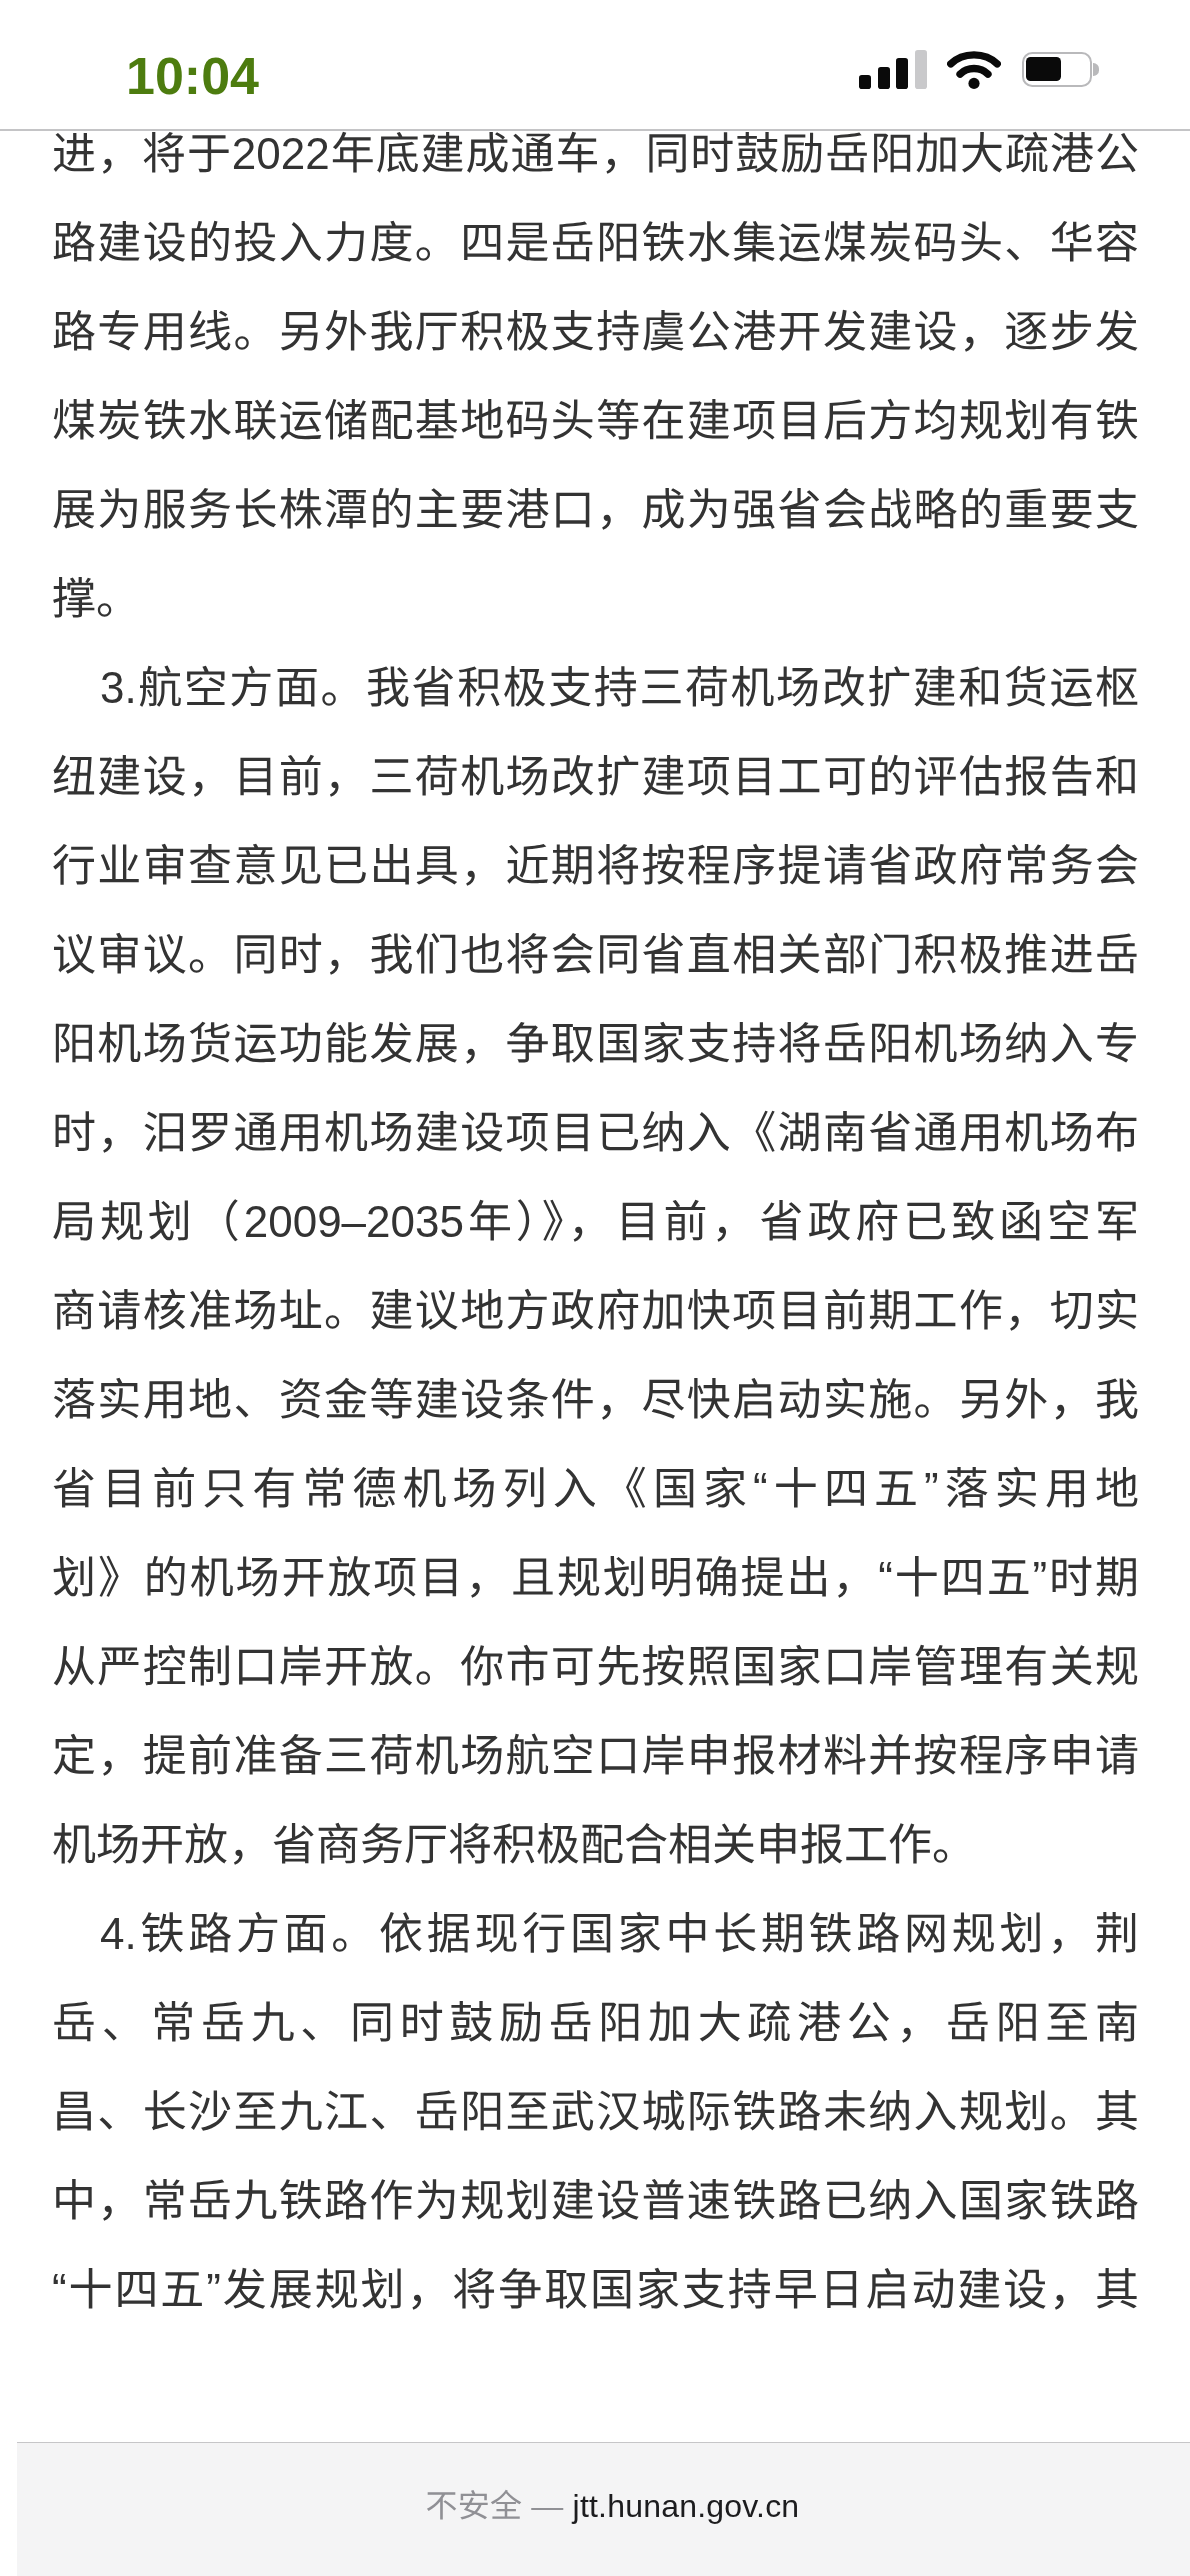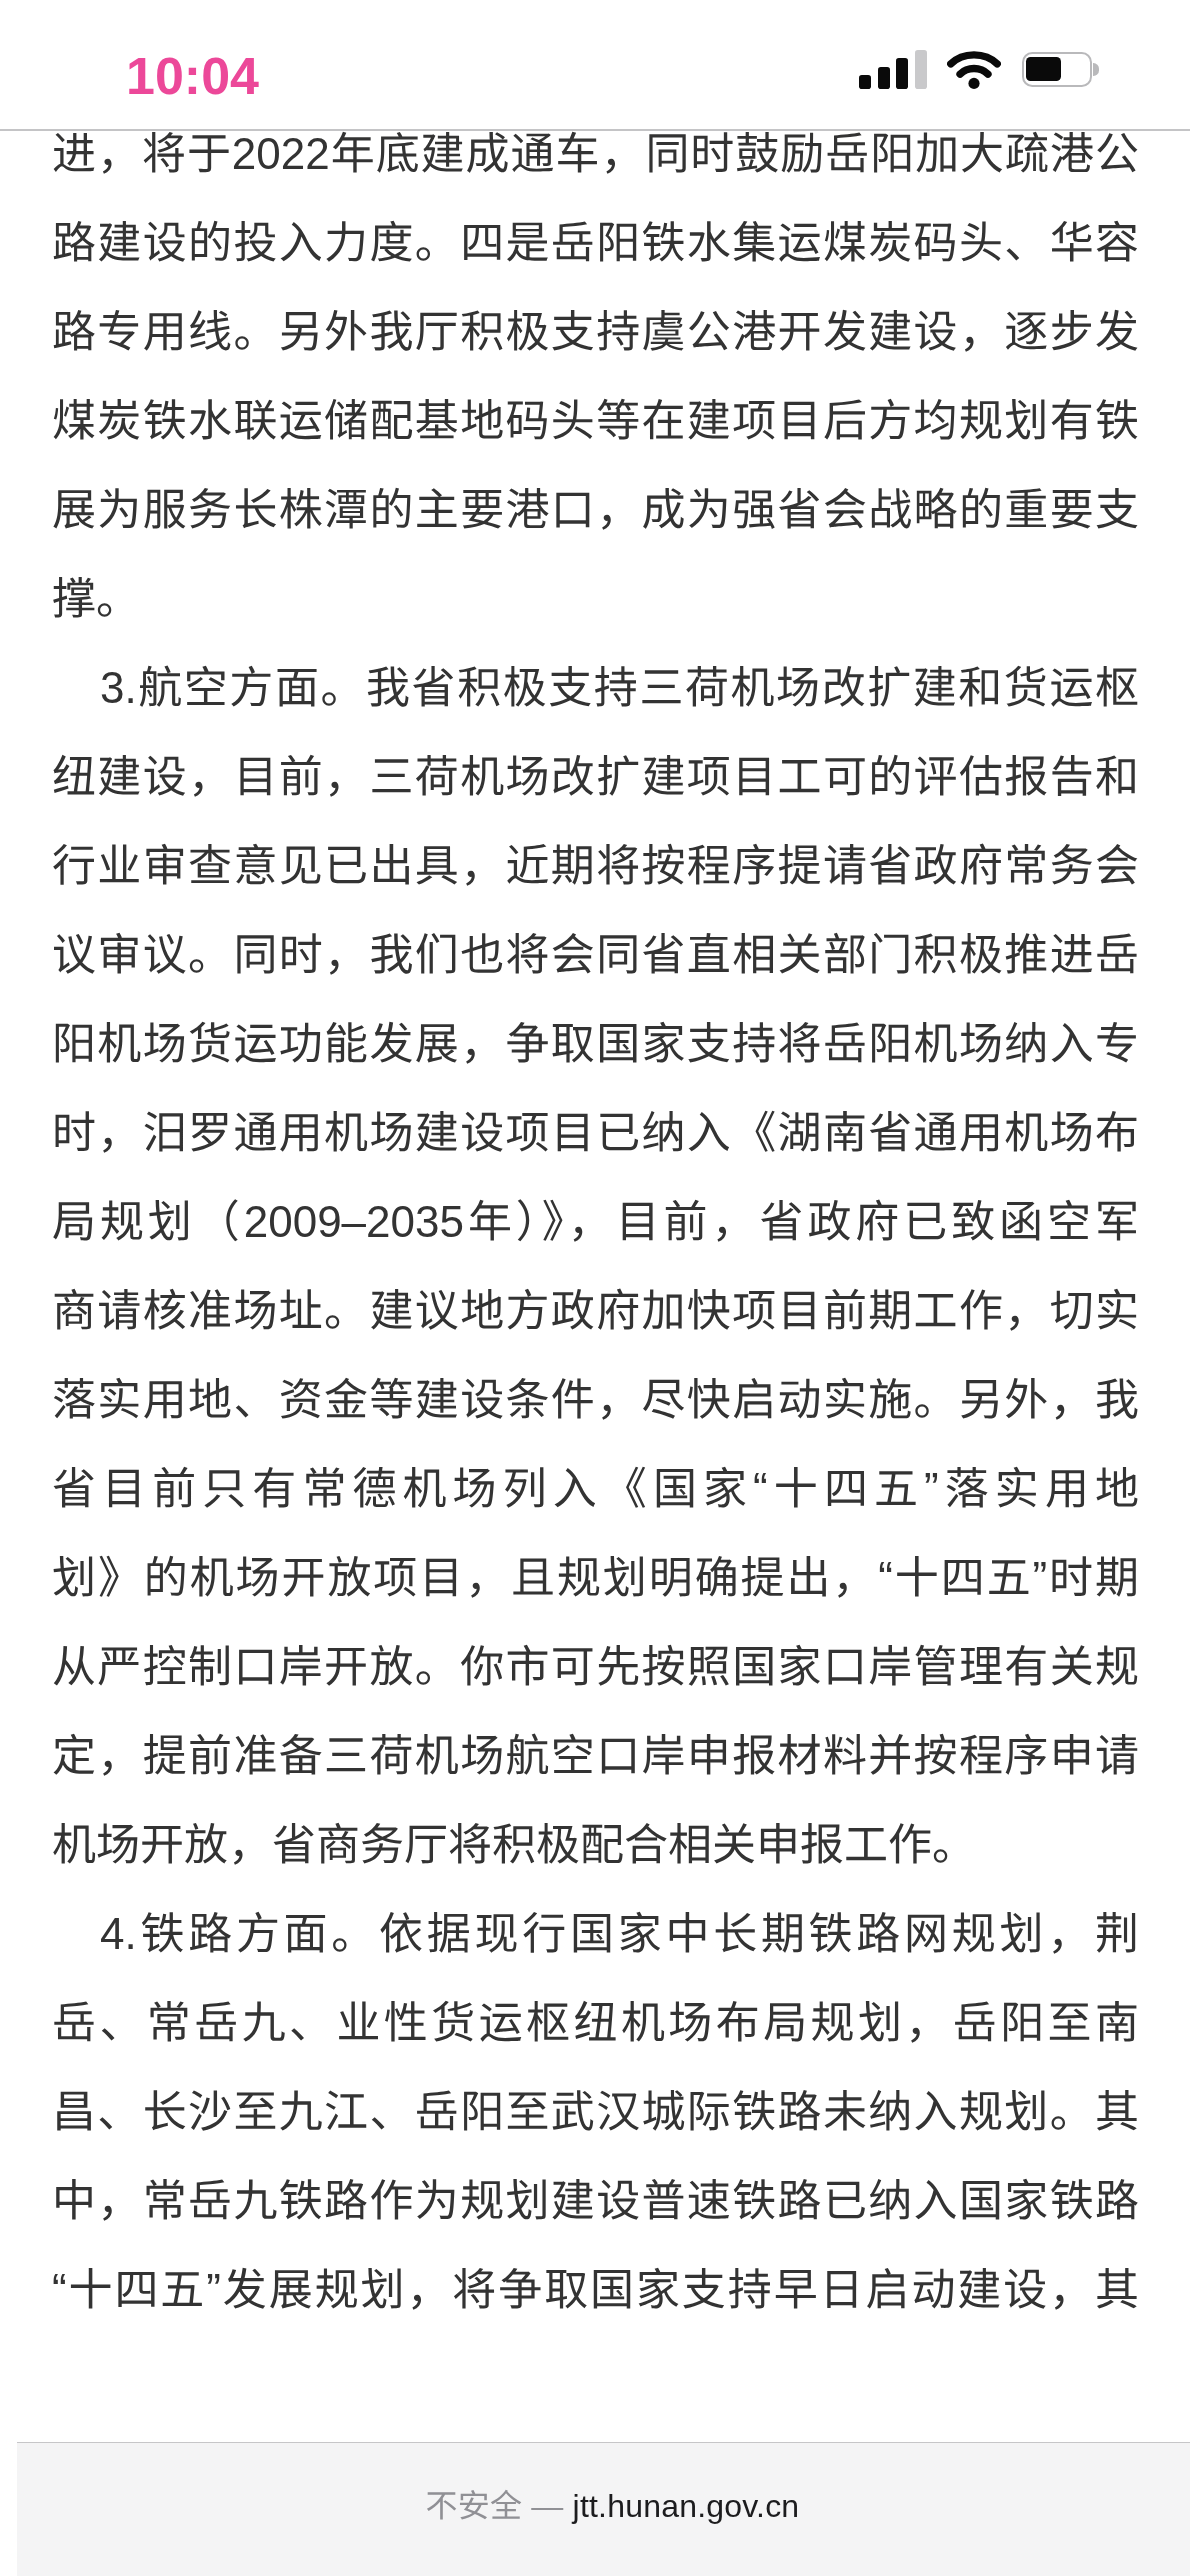--- a/index.html
+++ b/index.html
@@ -19,21 +19,21 @@
     position: absolute;
     left: 0; top: 0;
     width: 100%; height: 130px;
     background: #ffffff;
   }
   .status-time {
     position: absolute;
     left: 126px; top: 46px;
     font-size: 52px;
     font-weight: 600;
-    color: #ec4899;
+    color: #4d7c0f;
     letter-spacing: 0px;
   }
   .status-icons {
     position: absolute;
     top: 48px;
     right: 92px;
     display: flex;
     align-items: flex-end;
     gap: 20.4px;
     height: 41px;
@@ -156,21 +156,21 @@
       <div class="line">时，汨罗通用机场建设项目已纳入《湖南省通用机场布</div>
       <div class="line">局规划（2009–2035年）》，目前，省政府已致函空军</div>
       <div class="line">商请核准场址。建议地方政府加快项目前期工作，切实</div>
       <div class="line">落实用地、资金等建设条件，尽快启动实施。另外，我</div>
       <div class="line">省目前只有常德机场列入《国家“十四五”落实用地</div>
       <div class="line">划》的机场开放项目，且规划明确提出，“十四五”时期</div>
       <div class="line">从严控制口岸开放。你市可先按照国家口岸管理有关规</div>
       <div class="line">定，提前准备三荷机场航空口岸申报材料并按程序申请</div>
       <div class="line para-end">机场开放，省商务厅将积极配合相关申报工作。</div>
       <div class="line indent">4.铁路方面。依据现行国家中长期铁路网规划，荆</div>
-      <div class="line">岳、常岳九、业性货运枢纽机场布局规划，岳阳至南</div>
+      <div class="line">岳、常岳九、同时鼓励岳阳加大疏港公，岳阳至南</div>
       <div class="line">昌、长沙至九江、岳阳至武汉城际铁路未纳入规划。其</div>
       <div class="line">中，常岳九铁路作为规划建设普速铁路已纳入国家铁路</div>
       <div class="line">“十四五”发展规划，将争取国家支持早日启动建设，其</div>
     </div>
 
   <div class="bottom-bar">
     <div class="url-text">
       <span class="url-secure">不安全</span>
       <span class="url-sep"> </span>
       <span class="url-sep">—</span>

